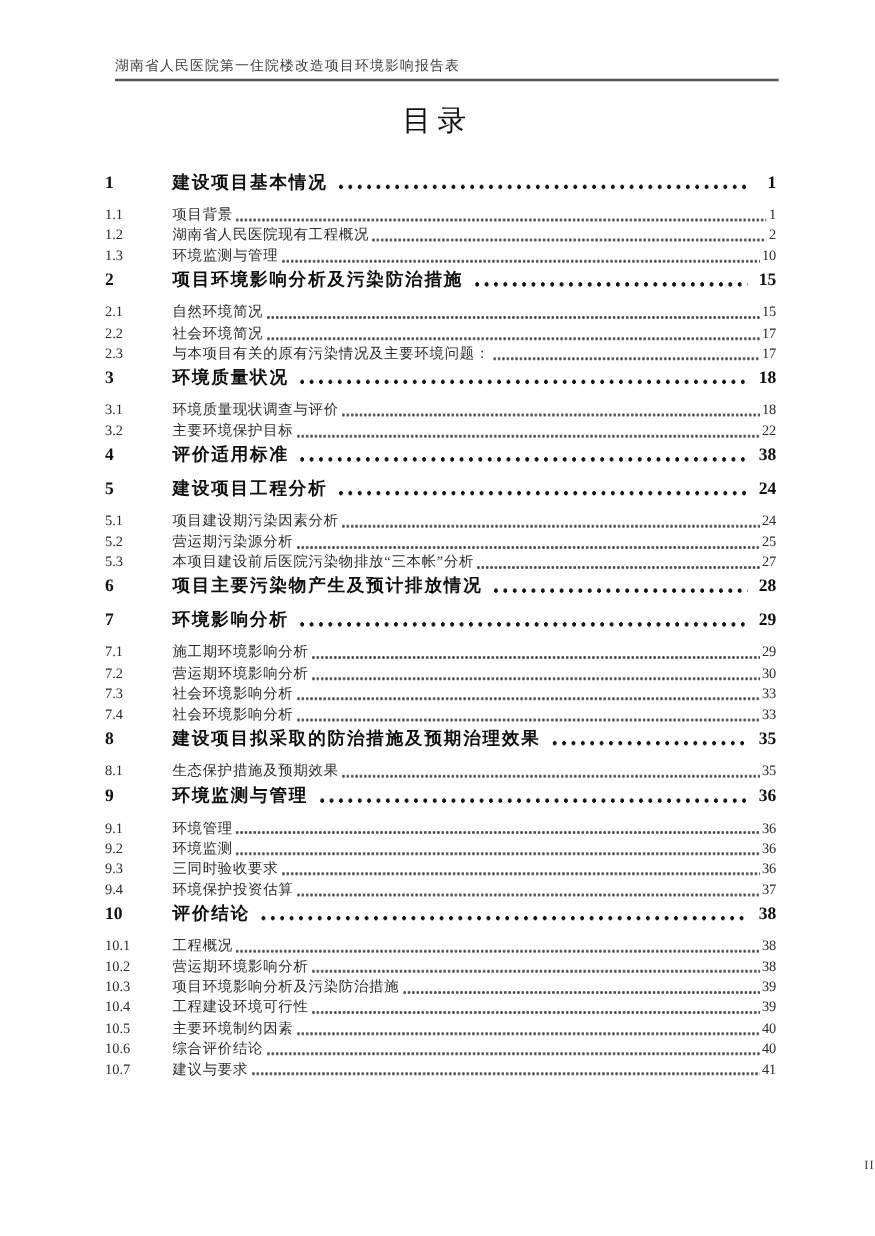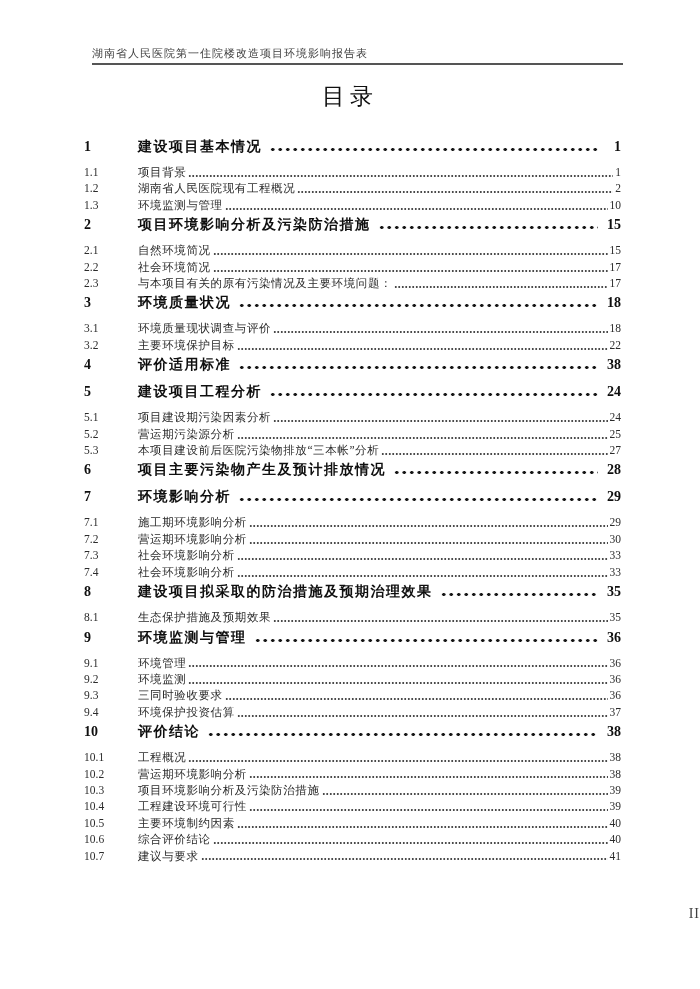--- a/index.html
+++ b/index.html
@@ -102,25 +102,25 @@
   }
   .pagenum {
     flex: 0 0 auto;
     text-align: right;
     letter-spacing: 0;
   }
   .row.chapter .pagenum { min-width: 12px; }
   
   .page-footer {
     position: absolute;
-    top: 906px;
+    top: 927px;
     left: 0;
     width: 100%;
     text-align: right;
-    font-size: 14px;
+    font-size: 10px;
     color: #3f3f3f;
     letter-spacing: 1px;
   }
 </style>
 </head>
 <body>
 
 <div class="page-header">
   <div class="header-text">湖南省人民医院第一住院楼改造项目环境影响报告表</div>
   <hr class="header-rule">

